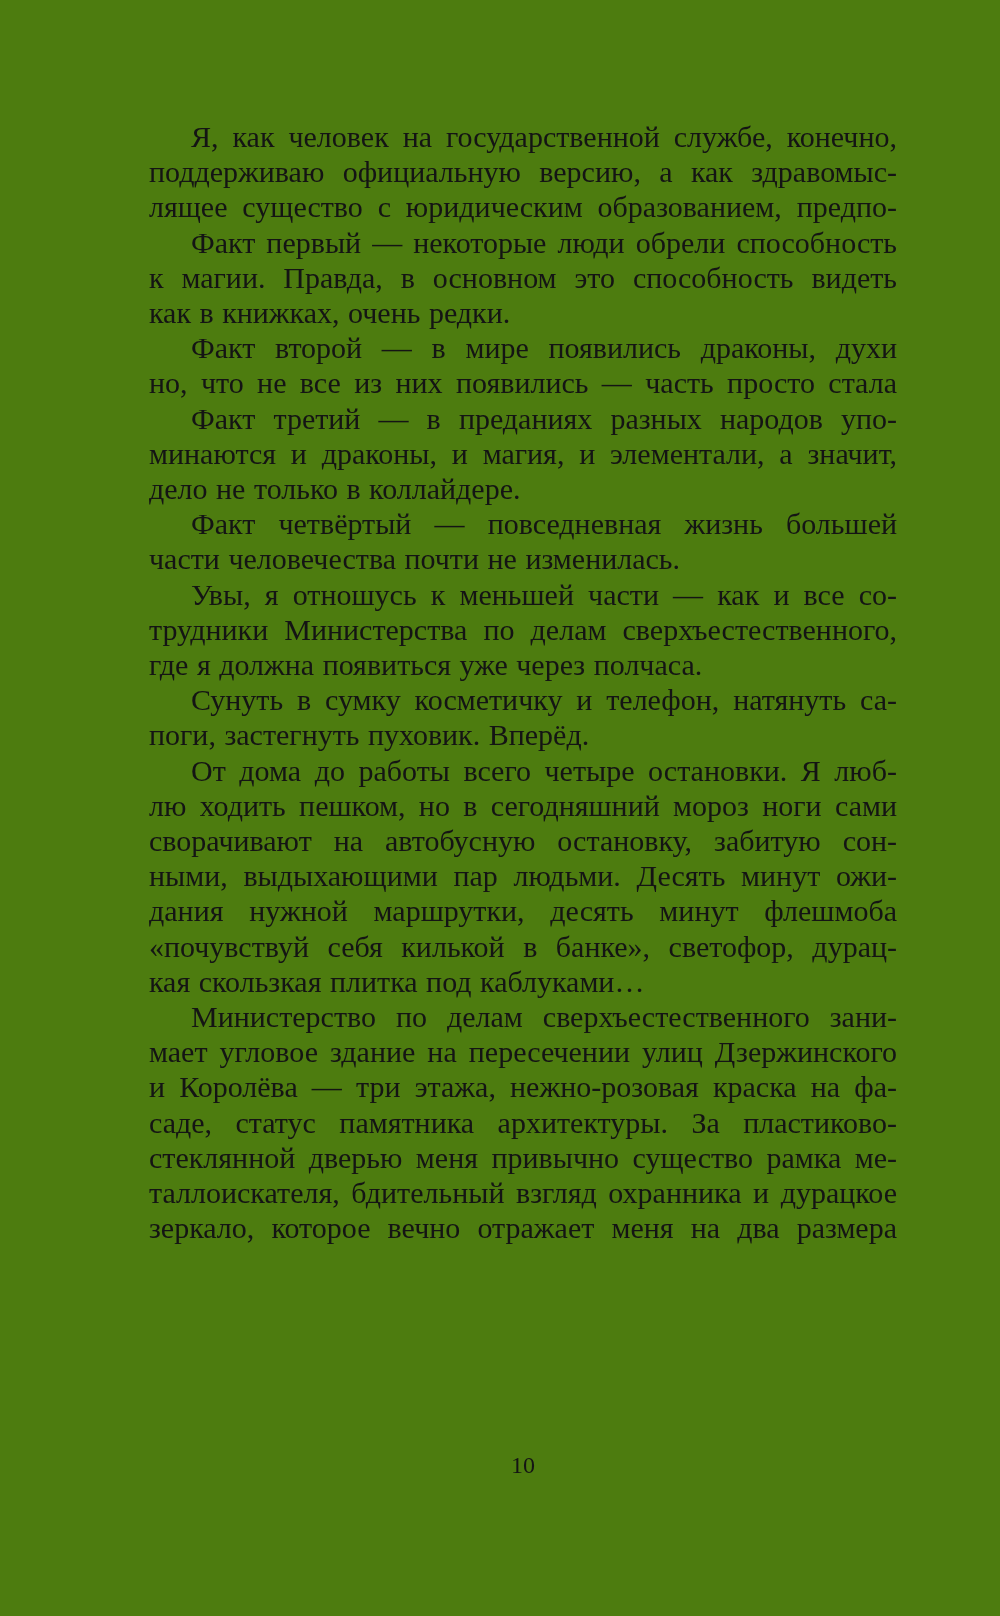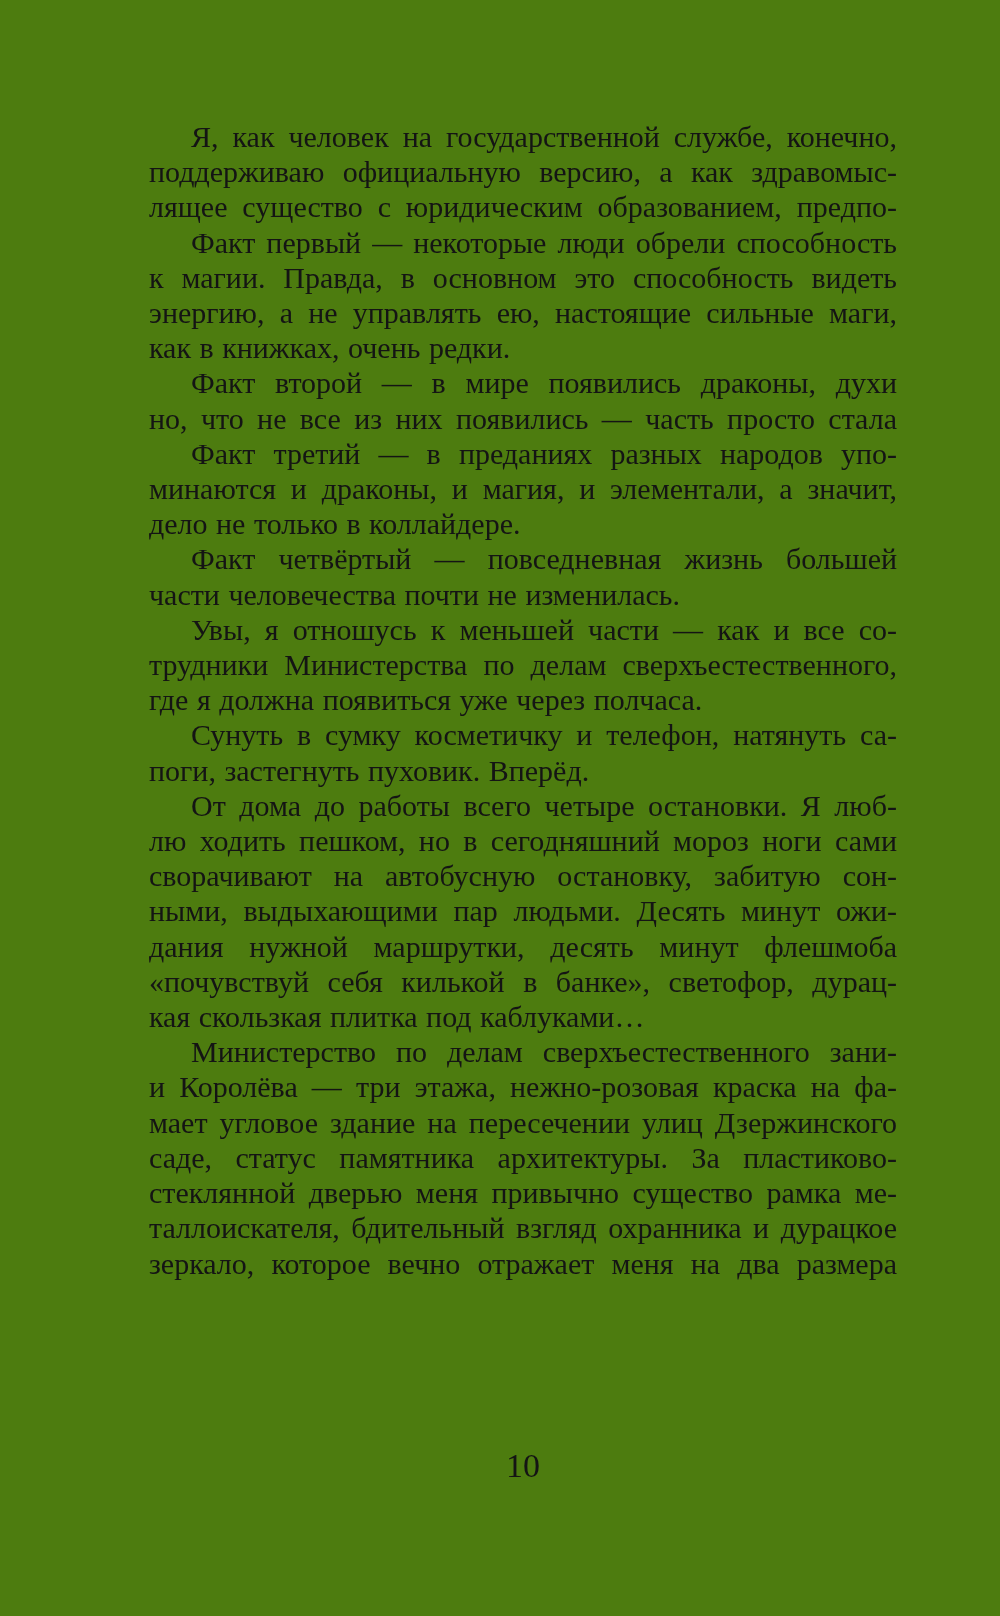--- a/index.html
+++ b/index.html
@@ -38,41 +38,40 @@
   }
   .line.end {
     text-align-last: left;
   }
   .page-number {
     position: absolute;
     left: 149px;
     top: 1448px;
     width: 748px;
     text-align: center;
-    font-size: 34px;
+    font-size: 24px;
     line-height: 35px;
     color: #141414;
   }
 </style>
 </head>
 <body>
 
 <div class="page">
   <div class="text-block">
 
     <div class="para">
       <div class="line first">Я, как человек на государственной службе, конечно,</div>
       <div class="line">поддерживаю официальную версию, а как здравомыс-</div>
       <div class="line">лящее существо с юридическим образованием, предпо-</div>
     </div>
 
     <div class="para">
       <div class="line first">Факт первый — некоторые люди обрели способность</div>
       <div class="line">к магии. Правда, в основном это способность видеть</div>
-      <div class="line">энергию, а не управлять ею, настоящие сильные маги,</div>
       <div class="line end">как в книжках, очень редки.</div>
     </div>
 
     <div class="para">
       <div class="line first">Факт второй — в мире появились драконы, духи</div>
       <div class="line">но, что не все из них появились — часть просто стала</div>
     </div>
 
     <div class="para">
       <div class="line first">Факт третий — в преданиях разных народов упо-</div>
@@ -101,22 +100,22 @@
       <div class="line">лю ходить пешком, но в сегодняшний мороз ноги сами</div>
       <div class="line">сворачивают на автобусную остановку, забитую сон-</div>
       <div class="line">ными, выдыхающими пар людьми. Десять минут ожи-</div>
       <div class="line">дания нужной маршрутки, десять минут флешмоба</div>
       <div class="line">«почувствуй себя килькой в банке», светофор, дурац-</div>
       <div class="line end">кая скользкая плитка под каблуками…</div>
     </div>
 
     <div class="para">
       <div class="line first">Министерство по делам сверхъестественного зани-</div>
+      <div class="line">мает угловое здание на пересечении улиц Дзержинского</div>
       <div class="line">и Королёва — три этажа, нежно-розовая краска на фа-</div>
-      <div class="line">мает угловое здание на пересечении улиц Дзержинского</div>
       <div class="line">саде, статус памятника архитектуры. За пластиково-</div>
       <div class="line">стеклянной дверью меня привычно существо рамка ме-</div>
       <div class="line">таллоискателя, бдительный взгляд охранника и дурацкое</div>
       <div class="line">зеркало, которое вечно отражает меня на два размера</div>
     </div>
 
   </div>
 
   <div class="page-number">10</div>
 </div>

